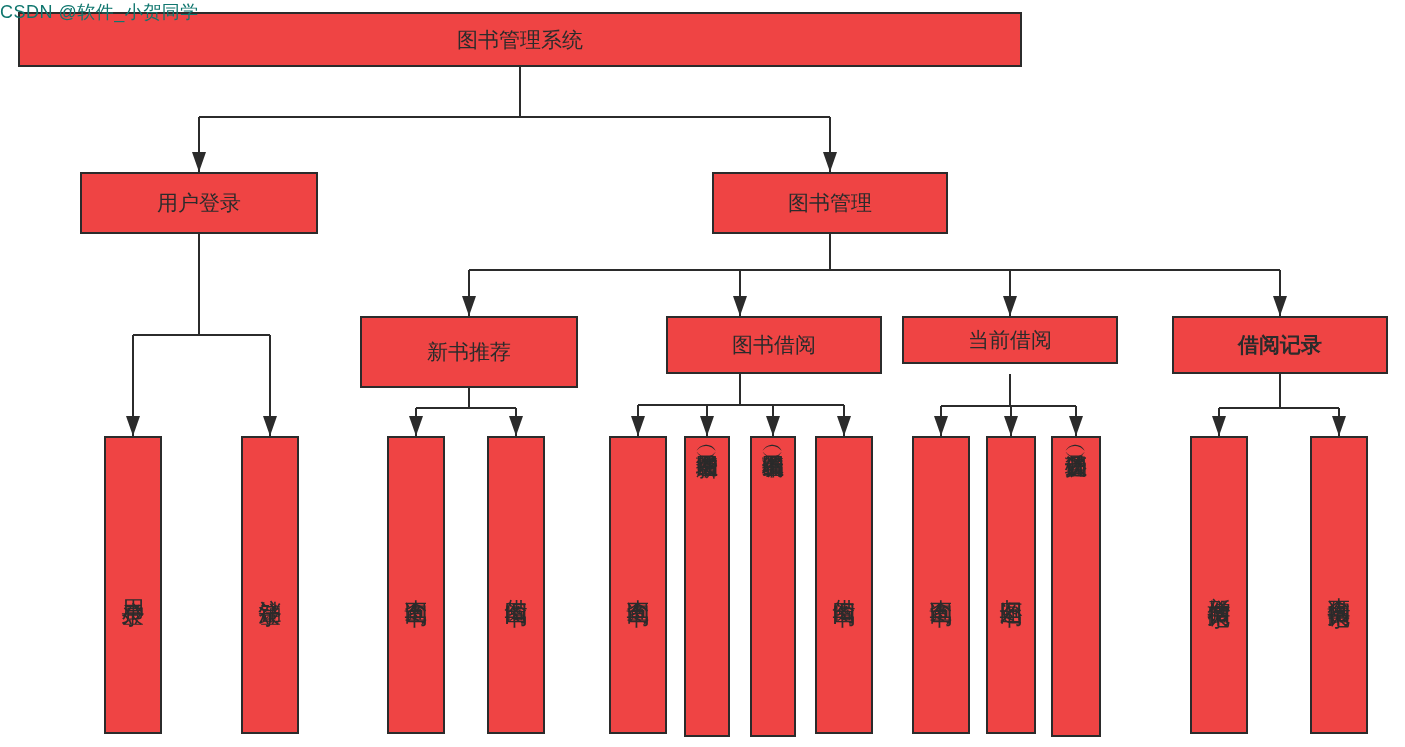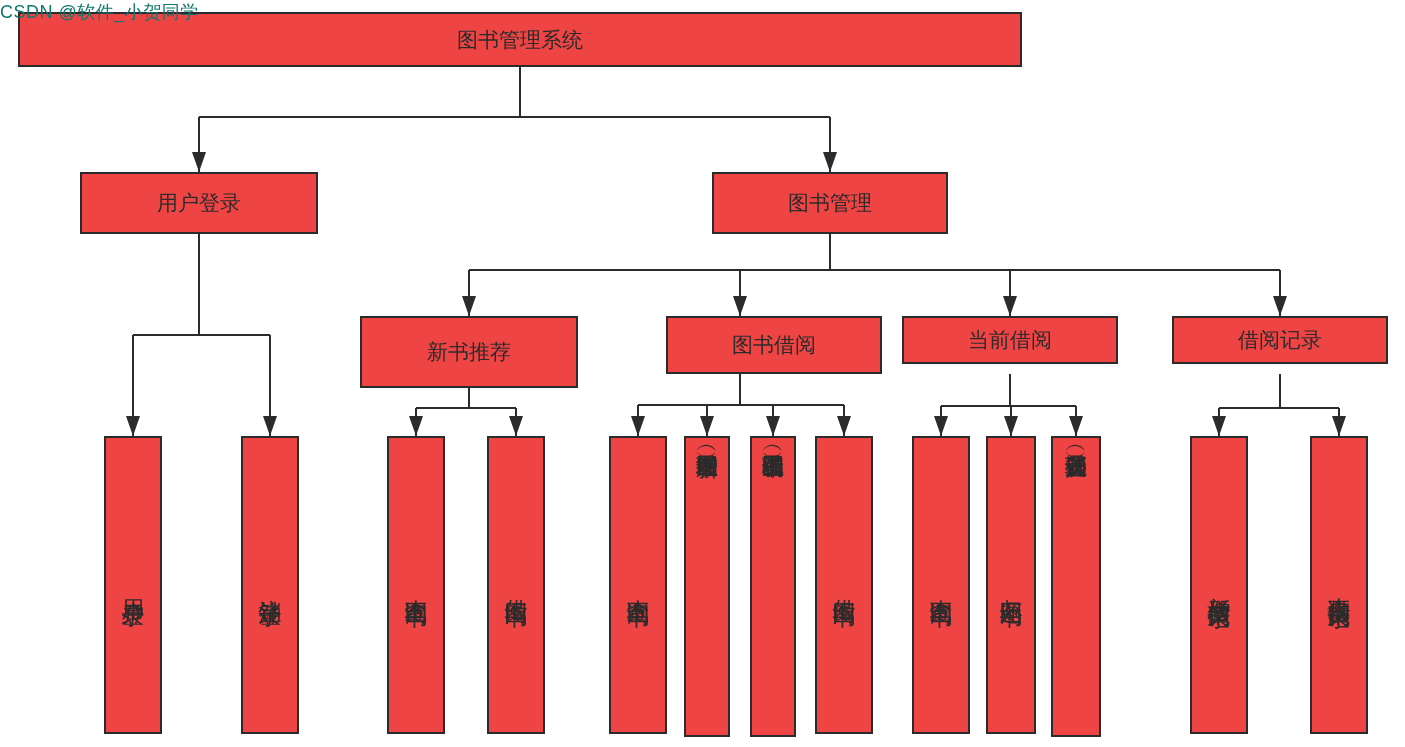--- a/index.html
+++ b/index.html
@@ -140,21 +140,21 @@
       </div>
       <div class="node horizontal" style="left: 360px; top: 316px; width: 218px; height: 72px;">
         <div class="node-label">新书推荐</div>
       </div>
       <div class="node horizontal" style="left: 632px; top: 316px; width: 216px; height: 58px; margin-left: 34px;">
         <div class="node-label">图书借阅</div>
       </div>
       <div class="node horizontal" style="left: 902px; top: 316px; width: 216px; height: 48px;">
         <div class="node-label">当前借阅</div>
       </div>
-      <div class="node horizontal" style="left: 1172px; top: 316px; width: 216px; height: 48px;">
+      <div class="node horizontal" style="left: 1172px; top: 316px; width: 216px; height: 58px; font-weight: bold;">
         <div class="node-label">借阅记录</div>
       </div>
       <div class="node vertical centered" style="left: 104px; top: 436px; width: 58px; height: 298px;">
         <div class="node-label">用户登录</div>
       </div>
       <div class="node vertical centered" style="left: 241px; top: 436px; width: 58px; height: 298px;">
         <div class="node-label">注销登录</div>
       </div>
       <div class="node vertical centered" style="left: 387px; top: 436px; width: 58px; height: 298px;">
         <div class="node-label">查询图书</div>

